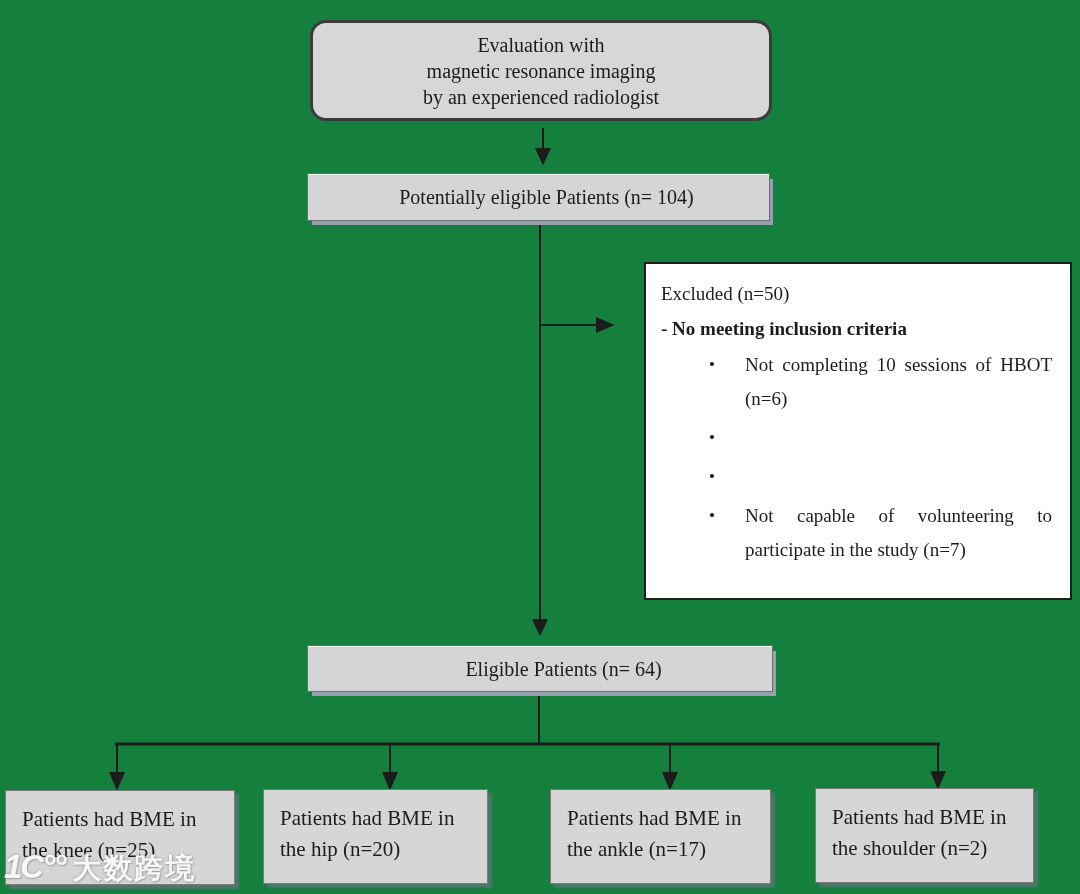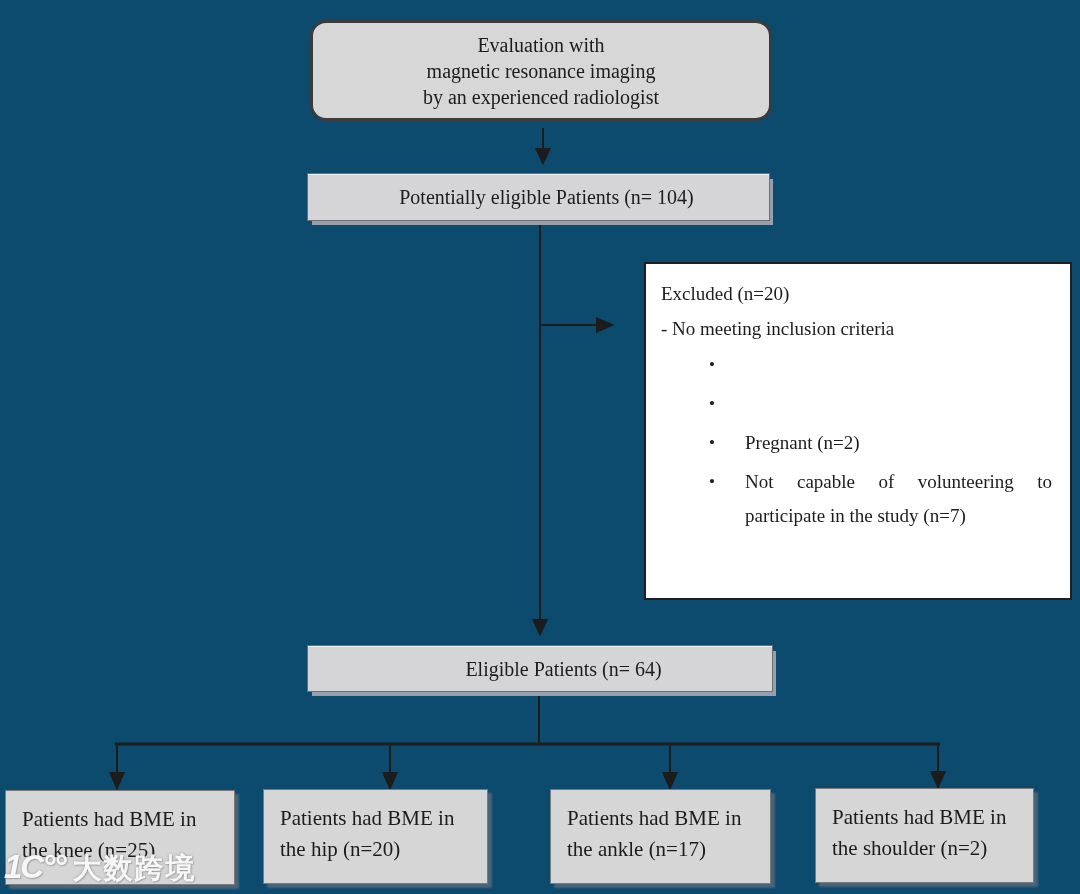--- a/index.html
+++ b/index.html
@@ -5,21 +5,21 @@
   * { margin: 0; padding: 0; box-sizing: border-box; }
   html, body { background: #ffffff; }
   body {
     font-family: "Liberation Serif", "DejaVu Serif", serif;
     color: #1c1c1c;
   }
   .canvas {
     position: relative;
     width: 1080px;
     height: 894px;
-    background: #0c4a6e;
+    background: #15803d;
     overflow: hidden;
   }
   svg.connectors {
     position: absolute;
     left: 0; top: 0;
     width: 1080px; height: 894px;
     pointer-events: none;
   }
   .box {
     position: absolute;
@@ -46,21 +46,21 @@
   .pot-box { left: 307px; top: 173px; width: 463px; height: 48px; padding-left: 16px; }
   .eli-box { left: 307px; top: 645px; width: 466px; height: 47px; padding-left: 47px; }
   .excluded-box {
     left: 644px; top: 262px; width: 428px; height: 338px;
     background: #ffffff;
     border: 2px solid #1f1f1f;
     padding: 12px 18px 8px 15px;
     font-size: 19px;
   }
   .excluded-title { line-height: 35px; }
-  .excluded-sub { line-height: 35px; }
+  .excluded-sub { line-height: 35px; font-weight: bold; }
   .bullet-list { margin-left: 48px; margin-top: 2px; }
   .bullet-item {
     display: flex;
     margin-bottom: 5px;
   }
   .bullet-dot {
     width: 36px;
     flex: 0 0 36px;
     line-height: 34px;
     font-size: 17px;
@@ -141,32 +141,32 @@
 
   <div class="box eval-box">Evaluation with
 magnetic resonance imaging
 by an experienced radiologist</div>
 
   <div class="box bar-box pot-box">
     <span>Potentially eligible Patients (n= 104)</span>
   </div>
 
   <div class="box excluded-box">
-    <div class="excluded-title">Excluded (n=20)</div>
+    <div class="excluded-title">Excluded (n=50)</div>
     <div class="excluded-sub">- No meeting inclusion criteria</div>
     <div class="bullet-list">
       <div class="bullet-item">
         <span class="bullet-dot">•</span>
+        <span class="bullet-text">Not completing 10 sessions of HBOT (n=6)</span>
       </div>
       <div class="bullet-item">
         <span class="bullet-dot">•</span>
       </div>
       <div class="bullet-item">
         <span class="bullet-dot">•</span>
-        <span class="bullet-text">Pregnant (n=2)</span>
       </div>
       <div class="bullet-item">
         <span class="bullet-dot">•</span>
         <span class="bullet-text">Not capable of volunteering to participate in the study (n=7)</span>
       </div>
     </div>
   </div>
 
   <div class="box bar-box eli-box">
     <span>Eligible Patients (n= 64)</span>

